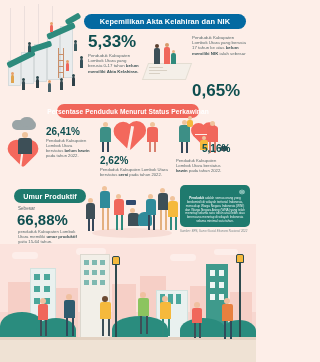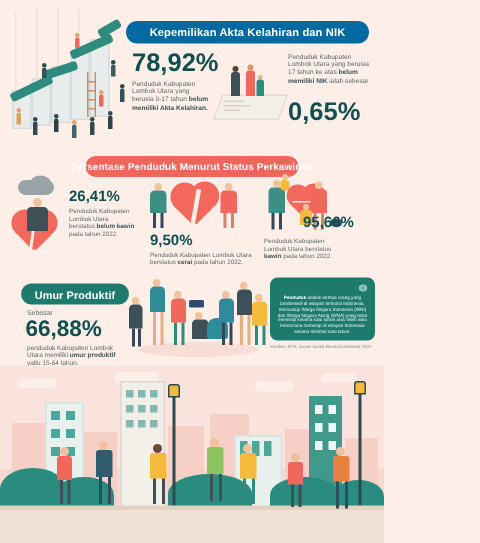--- a/index.html
+++ b/index.html
@@ -34,21 +34,21 @@
   .arrow{position:absolute;background:#2e8b7d;border-radius:2px;}
   .person{position:absolute;width:3px;border-radius:1.4px 1.4px 0 0;}
   .phead{position:absolute;width:3px;height:3px;border-radius:50%;}
   .ladder{position:absolute;width:1px;background:#c98f6a;}
   .ladder-r{position:absolute;height:1px;background:#c98f6a;width:6px;}
 
   
   #num-akta{position:absolute;left:88px;top:33px;font-size:17px;}
   #txt-akta{position:absolute;left:88px;top:53px;width:52px;font-size:4.4px;}
   #txt-nik{position:absolute;left:192px;top:35px;width:58px;font-size:4.4px;}
-  #num-nik{position:absolute;left:192px;top:66px;font-size:17px;}
+  #num-nik{position:absolute;left:192px;top:82px;font-size:17px;}
 
   
   #famcard{position:absolute;left:143px;top:36px;width:46px;height:46px;}
   .card-ill{position:absolute;left:2px;top:27px;width:42px;height:15px;background:#f4efe8;
             transform:skewX(-20deg);border:.5px solid #e4ddd2;}
   .card-line{position:absolute;height:1px;background:#d8d0c4;transform:skewX(-20deg);}
 
   
   .heart{position:absolute;background:#f3685c;}
   .heart:before,.heart:after{content:"";position:absolute;width:100%;height:100%;
@@ -146,21 +146,21 @@
     <div class="phead" style="left:70px;top:70px;background:#2f4a4e;"></div>
     <div class="person" style="left:70px;top:73px;height:9px;background:#2e4148;"></div>
     <div class="phead" style="left:78px;top:52px;background:#2f4a4e;"></div>
     <div class="person" style="left:78px;top:55px;height:9px;background:#36515a;"></div>
     <div class="phead" style="left:64px;top:56px;background:#e8a06a;"></div>
     <div class="person" style="left:64px;top:59px;height:8px;background:#f0675b;"></div>
   </div>
 
   <div class="pill" id="pill-akta">Kepemilikan Akta Kelahiran dan NIK</div>
 
-  <div class="bignum" id="num-akta">78,92%</div>
+  <div class="bignum" id="num-akta">5,33%</div>
 
   <div class="body-t" id="txt-akta">
     <span>Penduduk Kabupaten Lombok Utara yang berusia 0-17 tahun </span><b>belum memiliki Akta Kelahiran.</b>
   </div>
 
   <div id="famcard">
     <div class="card-ill"></div>
     <div class="card-line" style="left:6px;top:31px;width:14px;"></div>
     <div class="card-line" style="left:6px;top:34px;width:18px;"></div>
     <div class="card-line" style="left:6px;top:37px;width:11px;"></div>
@@ -200,21 +200,21 @@
     <div class="fleg" style="left:2px;top:22px;height:10px;"></div>
     <div class="fleg" style="left:7px;top:22px;height:10px;"></div>
     <div class="heart" style="left:20px;top:8px;width:19px;height:19px;border-radius:0 0 3px 3px;transform:rotate(-45deg);"></div>
     <div style="position:absolute;left:29px;top:6px;width:2.5px;height:24px;background:#fdeee8;transform:rotate(10deg);"></div>
     <div class="phead" style="left:50px;top:2px;width:5px;height:5px;background:#f0c39c;"></div>
     <div style="position:absolute;left:47px;top:7px;width:11px;height:15px;background:#f0675b;border-radius:3px 3px 0 0;"></div>
     <div class="fleg" style="left:49px;top:22px;height:10px;background:#d8806f;"></div>
     <div class="fleg" style="left:54px;top:22px;height:10px;background:#d8806f;"></div>
   </div>
 
-  <div id="num-262">9,50%</div>
+  <div id="num-262">2,62%</div>
   <div class="body-t" id="txt-262">
     <span>Penduduk Kabupaten Lombok Utara berstatus </span><b>cerai</b><span> pada tahun 2022.</span>
   </div>
 
   <div style="position:absolute;left:176px;top:118px;width:62px;height:40px;">
     <div class="phead" style="left:6px;top:2px;width:5px;height:5px;background:#f0c39c;"></div>
     <div style="position:absolute;left:3px;top:7px;width:11px;height:17px;background:#3d8f86;border-radius:3px 3px 0 0;"></div>
     <div class="fleg" style="left:5px;top:24px;height:11px;"></div>
     <div class="fleg" style="left:10px;top:24px;height:11px;"></div>
     <div class="phead" style="left:12px;top:-2px;width:4px;height:4px;background:#f0c39c;"></div>
@@ -223,21 +223,21 @@
     <div style="position:absolute;left:19px;top:16px;width:14px;height:1.4px;background:#fdeee8;"></div>
     <div class="phead" style="left:34px;top:3px;width:5px;height:5px;background:#f0c39c;"></div>
     <div style="position:absolute;left:31px;top:8px;width:11px;height:16px;background:#f0675b;border-radius:3px 3px 0 0;"></div>
     <div class="fleg" style="left:33px;top:24px;height:11px;background:#d8806f;"></div>
     <div class="fleg" style="left:38px;top:24px;height:11px;background:#d8806f;"></div>
     <div class="phead" style="left:26px;top:18px;width:4px;height:4px;background:#f0c39c;"></div>
     <div style="position:absolute;left:24px;top:22px;width:8px;height:10px;background:#f5b93c;border-radius:2px 2px 0 0;"></div>
     <div style="position:absolute;left:44px;top:28px;width:8px;height:5px;background:#3d4f57;border-radius:3px;"></div>
   </div>
 
-  <div id="num-70">95,66%</div>
+  <div id="num-70">5,16%</div>
   <div class="body-t" id="txt-70">
     <span>Penduduk Kabupaten Lombok Utara berstatus </span><b>kawin</b><span> pada tahun 2022.</span>
   </div>
 
   <div class="pill" id="pill-umur">Umur Produktif</div>
 
   <div id="lbl-sebesar">Sebesar</div>
   <div class="bignum" id="num-66">66,88%</div>
   <div class="body-t" id="txt-66">
     <span>penduduk Kabupaten Lombok Utara memiliki </span><b>umur produktif</b><span> yaitu 15-64 tahun.</span>

